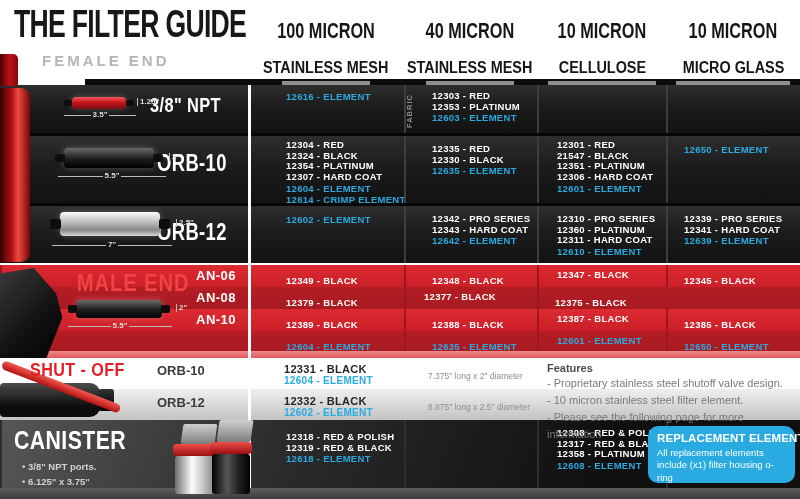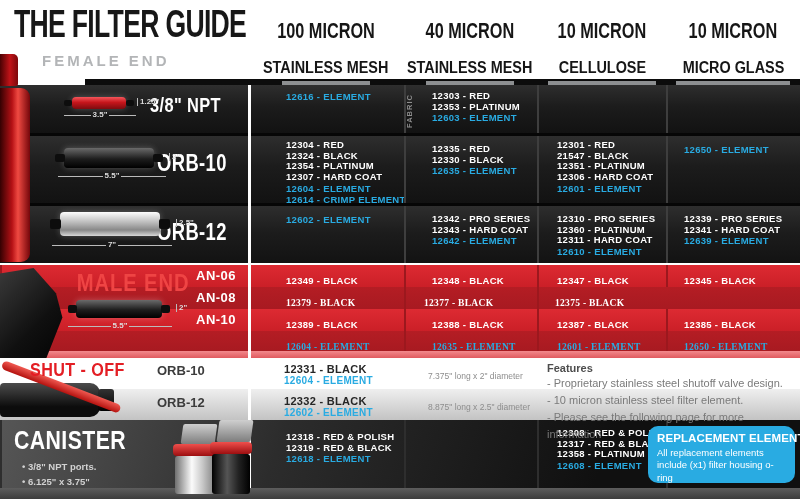--- a/index.html
+++ b/index.html
@@ -25,21 +25,21 @@
   .dark{background:linear-gradient(180deg,#2e2e2e 0%,#1c1c1c 45%,#121212 100%);}
   .dark .cell{border-left:2px solid #3e3e3e;}
   .dark .lab{border-left:none;}
   .rsep{border-top:3px solid #060606;}
   .pn{font-size:9.5px;line-height:10.5px;font-weight:bold;color:#fff;letter-spacing:.3px;white-space:nowrap;}
   .blue{color:#29abe2;}
   .plist{padding-top:0;}
   .elist{margin-top:1px;}
   .p1{padding-left:36px;padding-top:6px;}
   .p2{padding-left:26px;padding-top:6px;}
-  .p3{padding-left:18px;padding-top:6px;}
+  .p3{padding-left:18px;}
   .p4{padding-left:16px;padding-top:6px;}
   .pt4{padding-top:4px;} .pt8{padding-top:8px;}
 
   .rlabel{position:absolute;color:#fff;font-weight:bold;letter-spacing:.5px;z-index:3;}
   .fabric{position:absolute;left:405px;top:94px;height:34px;writing-mode:vertical-rl;
           transform:rotate(180deg);font-size:7.5px;font-weight:bold;color:#8f8f8f;letter-spacing:1px;z-index:3;}
 
   
   .mini{position:absolute;z-index:3;}
   .mf-body{position:absolute;border-radius:4px;box-shadow:0 0 6px rgba(255,255,255,.25);}
@@ -67,21 +67,21 @@
       background:linear-gradient(180deg,#f05a52,#b5120f);border-radius:5px;transform:rotate(21deg);transform-origin:6px 50%;}
   .can{position:absolute;z-index:6;}
   .can .bracket{position:absolute;background:linear-gradient(180deg,#cfcfcf,#7d7d7d);border-radius:2px;transform:skewX(-8deg);}
   .can .cap{position:absolute;background:linear-gradient(180deg,#ef4f4c,#9c0e10);border-radius:4px;}
   .can .body-sil{position:absolute;background:linear-gradient(90deg,#6f6f6f,#fbfbfb 40%,#c9c9c9 65%,#767676);border-radius:3px;}
   .can .body-blk{position:absolute;background:linear-gradient(90deg,#000,#555 40%,#222 70%,#000);border-radius:3px;}
 
   
   .redrow .cell{border-left:2px solid #9c181e;}
   .red-l{background:linear-gradient(180deg,#dd2a32,#cb1f27);}
-  .red-d{background:linear-gradient(180deg,#b41d24,#a81a21);font-family:Liberation Serif, serif;}
+  .red-d{background:linear-gradient(180deg,#b41d24,#a81a21);}
   .red-strip{position:absolute;left:0;top:351px;width:800px;height:7px;
       background:linear-gradient(180deg,#f2898c,#e05a5f);}
   .whiteline{position:absolute;left:0;width:800px;height:2px;background:#fff;z-index:3;}
   .male-title{position:absolute;left:44px;top:270px;font-size:23px;font-weight:bold;color:#ef4444;letter-spacing:1px;z-index:3;margin-left:25px;}
   .an{position:absolute;left:196px;font-size:13px;font-weight:bold;color:#fff;letter-spacing:.5px;z-index:3;}
   .redrow .pn{padding-top:5px;}
 
   
   .sh-a{background:#fff;}
   .sh-b{background:linear-gradient(180deg,#efefef,#c3c3c3);}

